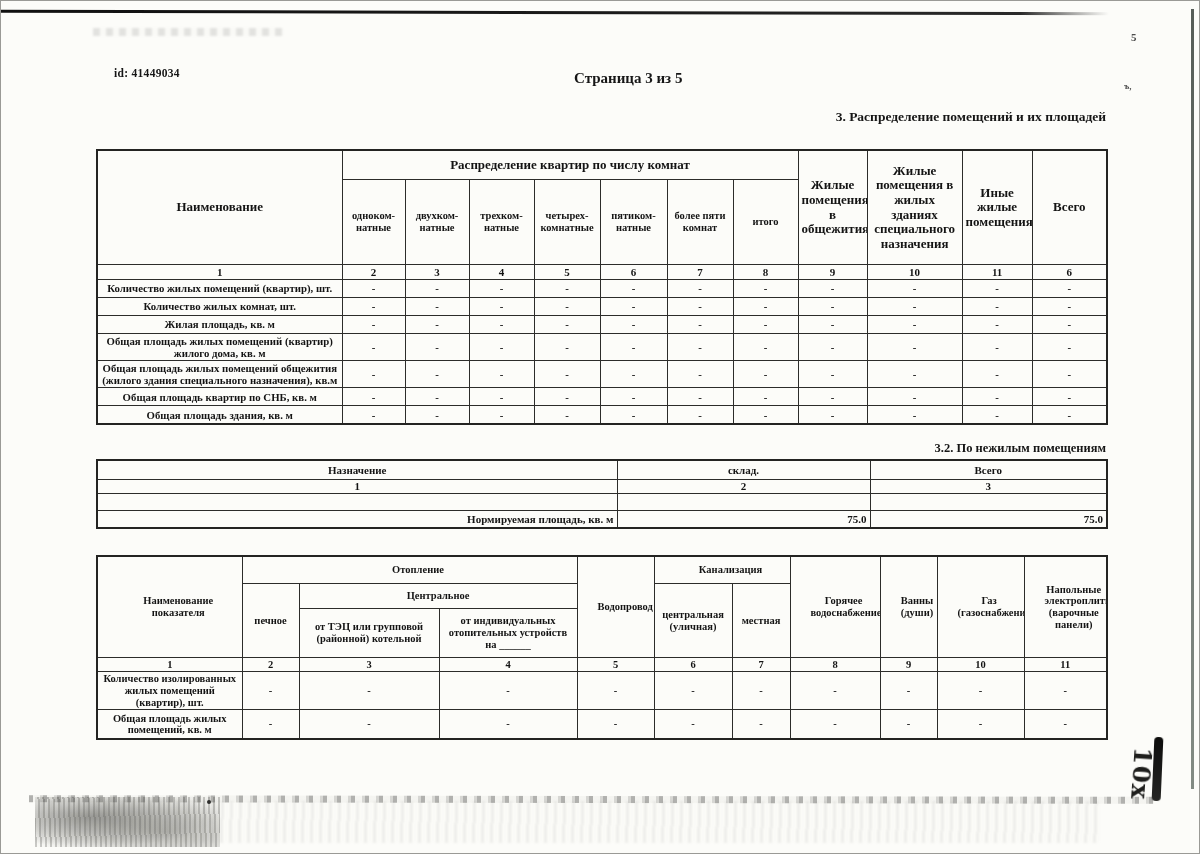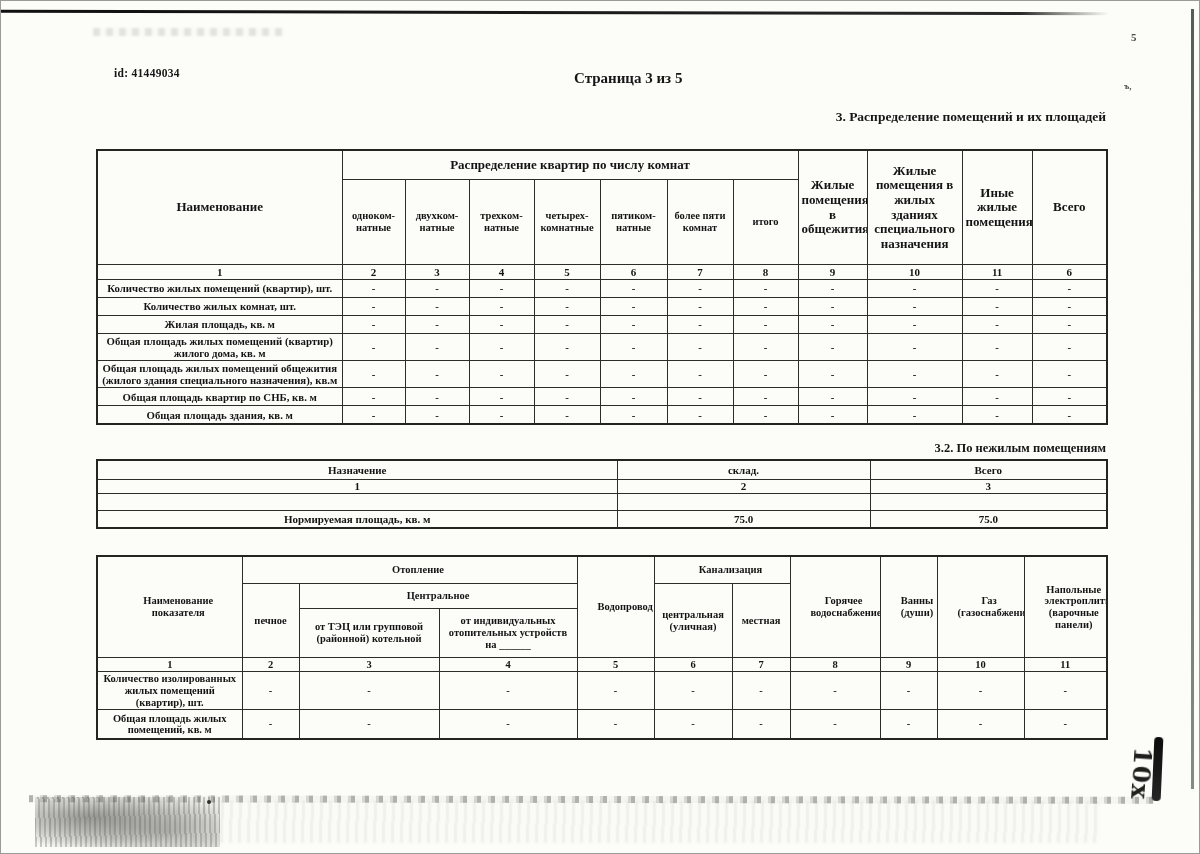--- a/index.html
+++ b/index.html
@@ -80,21 +80,21 @@
   }
   table.sct{border:2px solid #242422;}
   .tbl31{top:148px;width:1010px;font-size:10.5px;}
   .tbl31 thead tr.grp th{height:26px;font-size:13px;margin-left:25px;}
   .tbl31 thead tr.sub th{height:82px;font-size:10.5px;}
   .tbl31 tr.nums td{height:14px;font-size:11px;padding:0;}
   .tbl31 tbody td{height:15px;font-size:10.8px;}
   .tbl32{top:458px;width:1010px;font-size:11px;}
   .tbl32 thead th{height:16px;}
   .tbl32 tr.nums td{height:13px;padding:0;}
-  .tbl32 tbody td{height:14px;}
+  .tbl32 tbody td{height:14px;text-align:right;}
   .tbl33{top:554px;width:1010px;font-size:10.5px;}
   .tbl33 thead tr.g1 th{height:24px;padding-left:20px;}
   .tbl33 thead tr.g2 th{height:22px;}
   .tbl33 thead tr.g3 th{height:46px;}
   .tbl33 tr.nums td{height:13px;padding:0;font-size:10.5px;}
   .tbl33 tbody td{height:26px;}
 </style>
 </head>
 <body>
 

